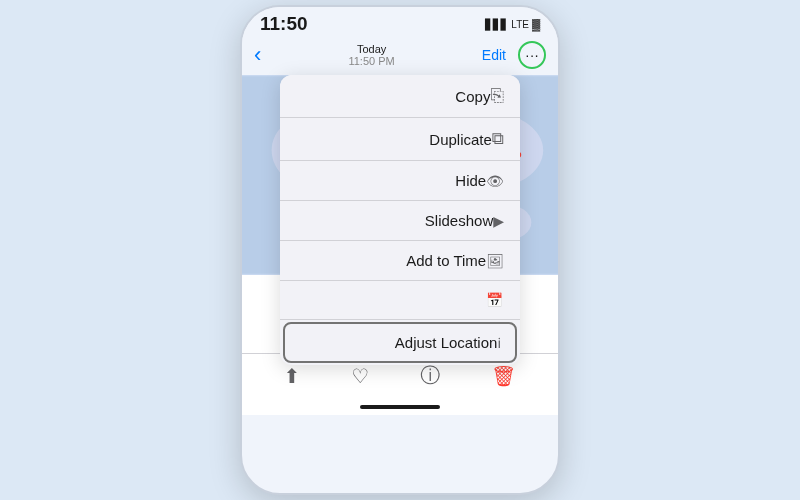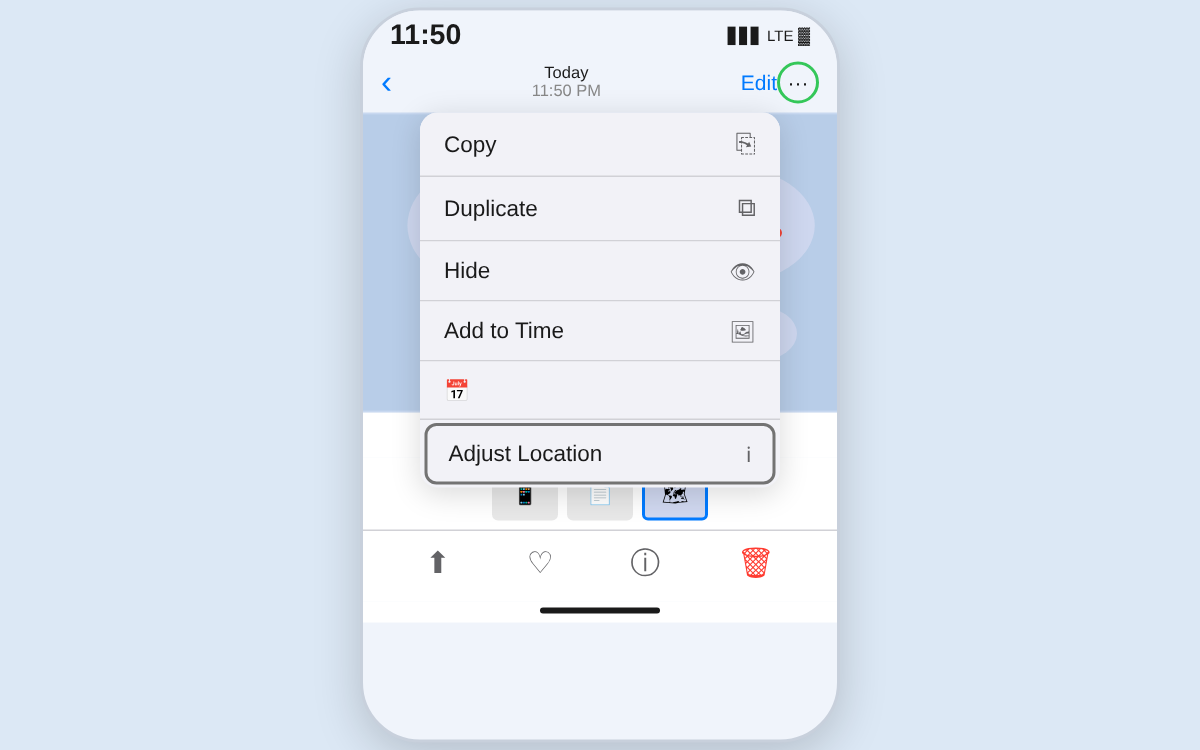--- a/index.html
+++ b/index.html
@@ -47,21 +47,21 @@
       background: #f0f4fb;
     }
     .nav-back {
       color: #007aff;
       font-size: 22px;
       cursor: pointer;
     }
     .nav-center { text-align: center; }
     .nav-title { font-size: 11px; font-weight: 400; color: #1a1a1a; }
     .nav-subtitle { font-size: 11px; color: #888; }
-    .nav-actions { display: flex; gap: 0; align-items: center; }
+    .nav-actions { display: flex; gap: 12px; align-items: center; }
     .nav-edit { color: #007aff; font-size: 14px; font-weight: 400; cursor: pointer; }
     .nav-dots-btn {
       width: 28px;
       height: 28px;
       border-radius: 50%;
       border: 2px solid #34c759;
       display: flex;
       align-items: center;
       justify-content: center;
       cursor: pointer;
@@ -90,21 +90,21 @@
       transform: translateX(-50%);
       width: 240px;
       background: #f2f2f7;
       border-radius: 12px;
       overflow: hidden;
       z-index: 10;
       box-shadow: 0 4px 20px rgba(0,0,0,0.15);
     }
     .menu-item {
       display: flex;
-      justify-content: space-between;
+      justify-content: flex-end;
       align-items: center;
       padding: 11px 16px;
       background: #f2f2f7;
       cursor: pointer;
       border-bottom: 0.5px solid #d1d1d6;
     }
     .menu-item:last-child { border-bottom: none; }
     .menu-item-label { font-size: 15px; color: #1a1a1a; font-weight: 400; }
     .menu-item-icon { font-size: 17px; color: #636366; }
 
@@ -231,20 +231,24 @@
       </div>
       <div class="menu-item">
         <span class="menu-item-label">Duplicate</span>
         <span class="menu-item-icon">⧉</span>
       </div>
       <div class="menu-item">
         <span class="menu-item-label">Hide</span>
         <span class="menu-item-icon" style="font-size:14px;">👁</span>
       </div>
       <div class="menu-item">
+        <span class="menu-item-label">Slideshow</span>
+        <span class="menu-item-icon" style="font-size:14px;">▶</span>
+      </div>
+      <div class="menu-item">
         <span class="menu-item-label">Add to Time</span>
         <span class="menu-item-icon" style="font-size:14px;">🖼</span>
       </div>
       <div class="menu-item">
         <span class="menu-item-icon" style="font-size:14px;">📅</span>
       </div>
       <div class="menu-item" style="border: 2px solid #737373; border-radius: 8px; margin: 2px 3px; padding: 9px 14px;">
         <span class="menu-item-label">Adjust Location</span>
         <span class="menu-item-icon" style="font-size:14px;">ℹ</span>
       </div>

